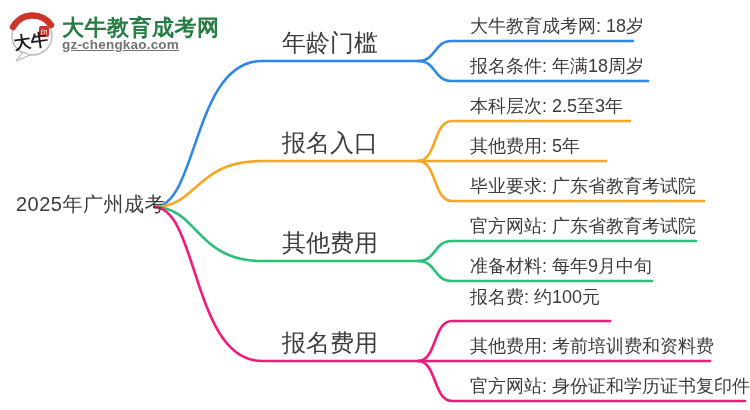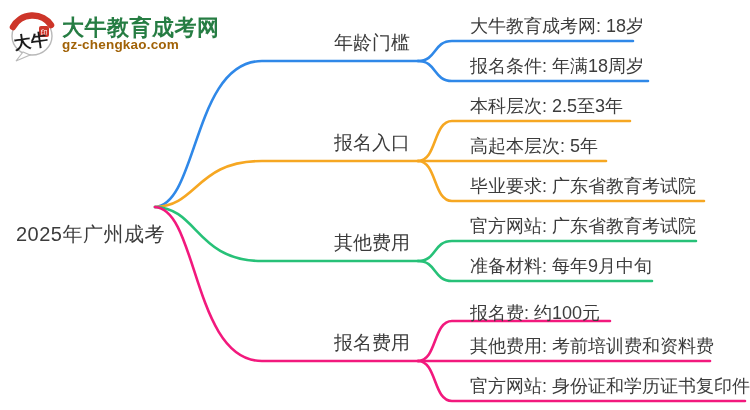--- a/index.html
+++ b/index.html
@@ -3,22 +3,22 @@
 <meta charset="utf-8">
 <style>
   html,body{margin:0;padding:0;}
   body{
     width:750px;height:410px;position:relative;background:#ffffff;overflow:hidden;
     font-family:"Liberation Sans","DejaVu Sans",sans-serif;
     color:#3c3c3c;
   }
   #mindmap-svg{position:absolute;left:0;top:0;width:750px;height:410px;}
   .lbl{position:absolute;white-space:nowrap;}
-  .root-label{left:16px;top:192px;font-size:20px;line-height:24px;letter-spacing:0.5px;margin-top:30px;}
-  .branch-label{left:250px;width:160px;text-align:right;font-size:19px;line-height:24px;}
+  .root-label{left:16px;top:192px;font-size:20px;line-height:24px;letter-spacing:0.5px;}
+  .branch-label{left:250px;width:160px;text-align:center;font-size:24px;line-height:24px;}
   .leaf-label{left:470px;font-size:18px;line-height:22px;}
   
   .logo{position:absolute;left:6px;top:8px;display:flex;align-items:center;}
   .logo-text{margin-left:4px;display:flex;flex-direction:column;justify-content:center;}
   .logo-name{font-size:22px;font-weight:bold;letter-spacing:0.5px;line-height:19px;}
   .logo-url{font-size:13.5px;font-weight:bold;line-height:16px;letter-spacing:0.2px;}
 </style>
 </head>
 <body style="color: rgb(60, 60, 60);">
 
@@ -55,33 +55,33 @@
   <svg width="52" height="54" viewBox="0 0 52 54">
     <ellipse cx="26" cy="28" rx="20" ry="19" fill="#ffffff" stroke-width="1.4" stroke="#b9b9b9"></ellipse>
     <path d="M17 44 L10 53 L24 47 Z" fill="#ffffff" stroke-width="1.2" stroke="#b9b9b9"></path>
     <path d="M7 19 A22 21 0 0 1 45 17" stroke-width="6.5" stroke-linecap="round" fill="none" stroke="#cd3529"></path>
     <rect x="33" y="18" width="10" height="11" rx="2" fill="#cd3529"></rect>
     <text x="38" y="26.5" font-size="7" fill="#ffffff" text-anchor="middle">印</text>
     <text x="25" y="39" font-size="17" font-weight="bold" text-anchor="middle" transform="rotate(-8 25 34)" fill="#1c1c1c">大牛</text>
   </svg>
   <div class="logo-text">
     <span class="logo-name" style="color: rgb(38, 125, 67);">大牛教育成考网</span>
-    <span class="logo-url" style="color: #a16207;">gz-chengkao.com</span>
+    <span class="logo-url" style="color: #737373; text-decoration: underline;">gz-chengkao.com</span>
   </div>
 </div>
 
 <div class="lbl root-label">2025年广州成考</div>
 
 <div class="lbl branch-label" style="top:31px">年龄门槛</div>
 <div class="lbl branch-label" style="top:131px">报名入口</div>
 <div class="lbl branch-label" style="top:231px">其他费用</div>
 <div class="lbl branch-label" style="top:331px">报名费用</div>
 
 <div class="lbl leaf-label" style="top:15px">大牛教育成考网: 18岁</div>
 <div class="lbl leaf-label" style="top:55px">报名条件: 年满18周岁</div>
 <div class="lbl leaf-label" style="top:95px">本科层次: 2.5至3年</div>
-<div class="lbl leaf-label" style="top:135px">高起本层次: 5年</div>
+<div class="lbl leaf-label" style="top:135px">其他费用: 5年</div>
 <div class="lbl leaf-label" style="top:175px">毕业要求: 广东省教育考试院</div>
 <div class="lbl leaf-label" style="top:215px">官方网站: 广东省教育考试院</div>
 <div class="lbl leaf-label" style="top:255px">准备材料: 每年9月中旬</div>
-<div class="lbl leaf-label" style="top:302px">报名费: 约100元</div>
+<div class="lbl leaf-label" style="top:286px">报名费: 约100元</div>
 <div class="lbl leaf-label" style="top:335px">其他费用: 考前培训费和资料费</div>
 <div class="lbl leaf-label" style="top:375px">官方网站: 身份证和学历证书复印件</div>
 
 </body></html>

